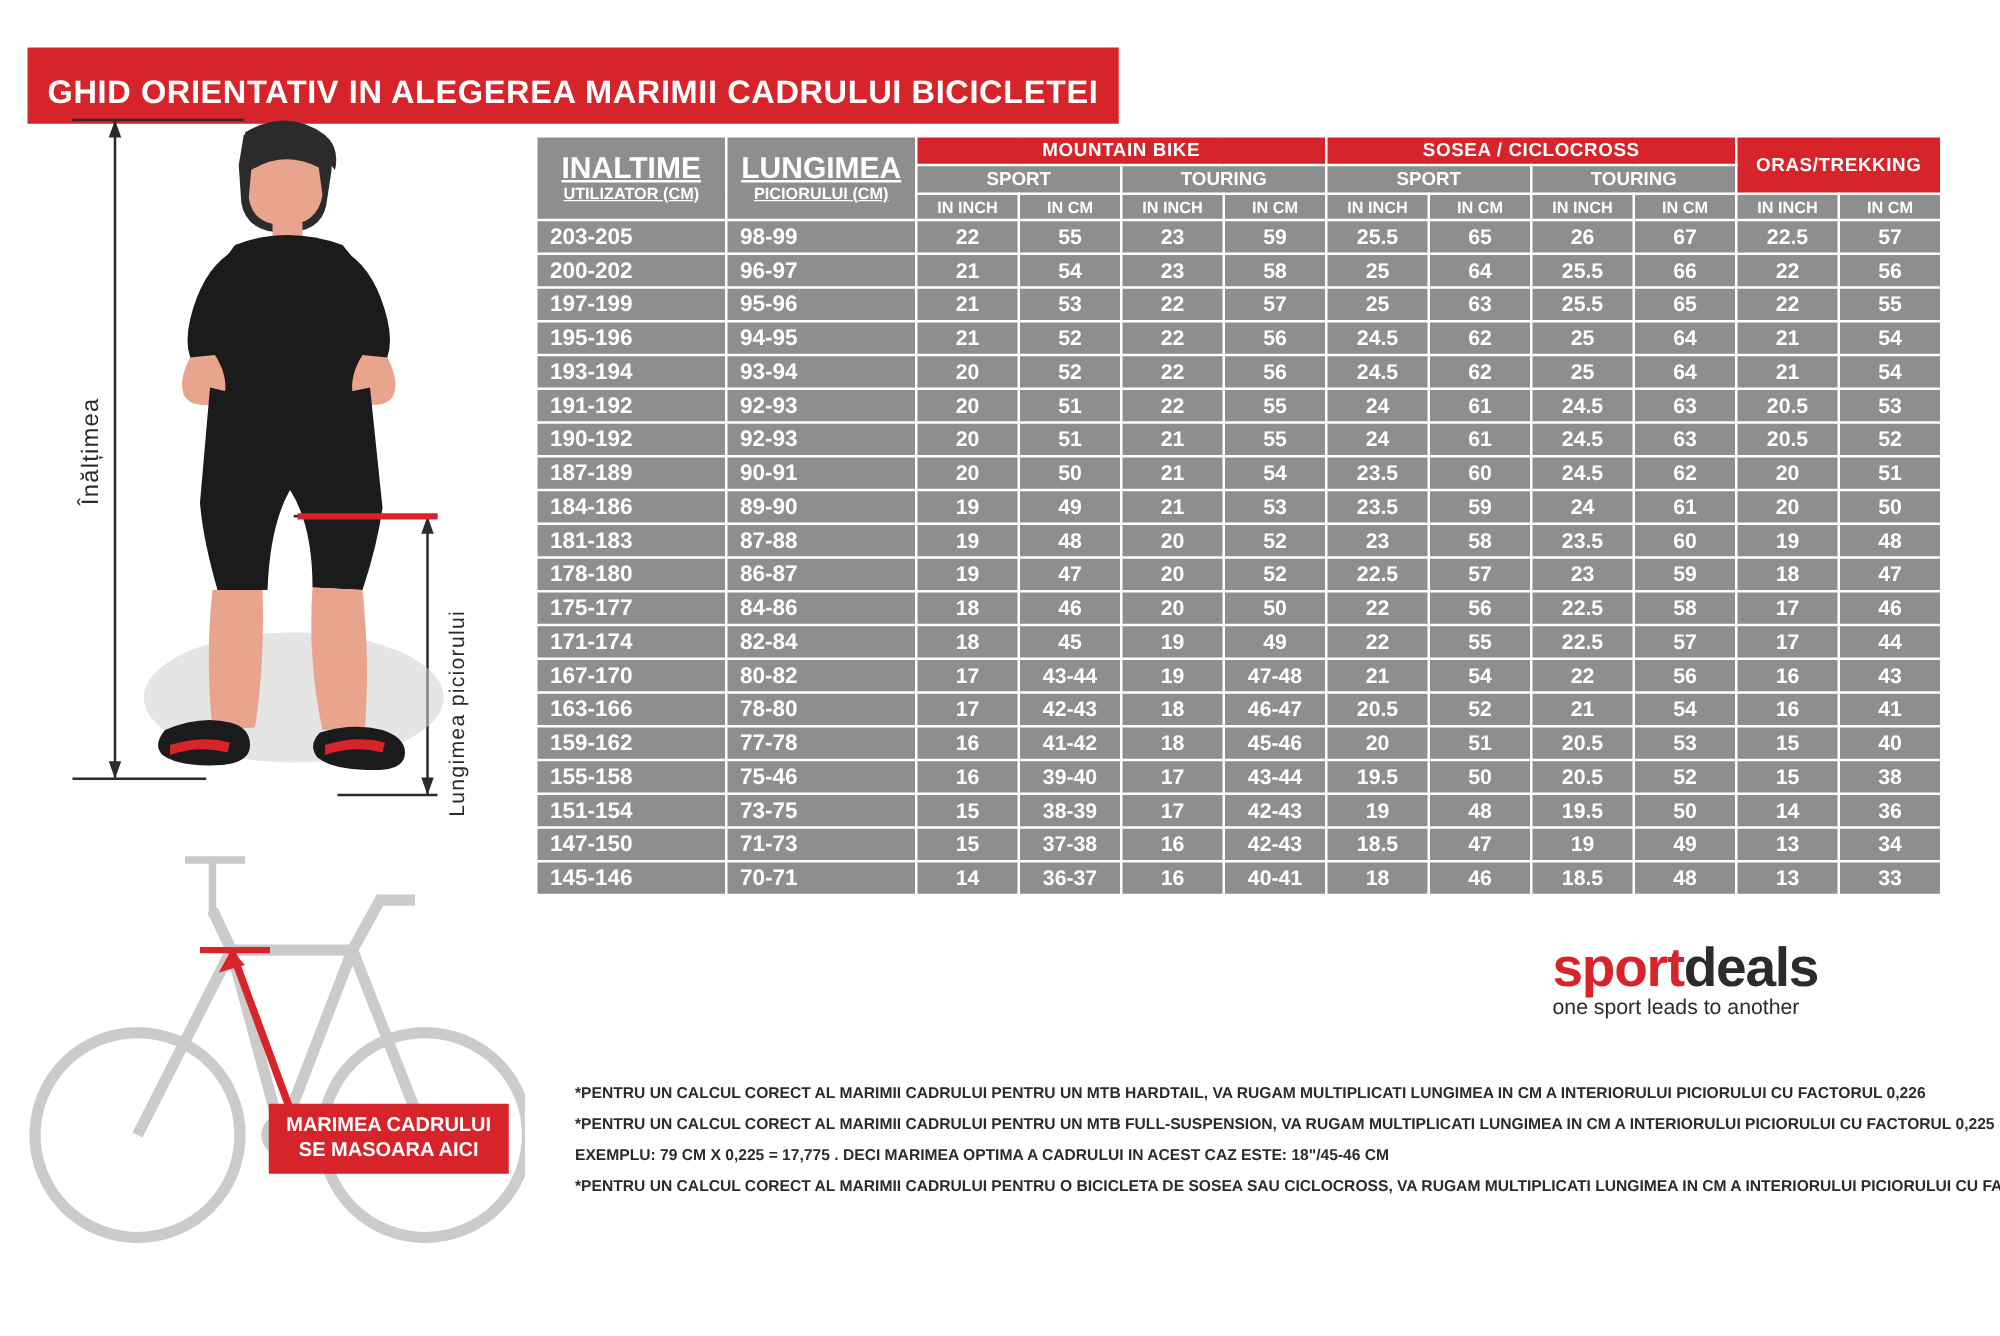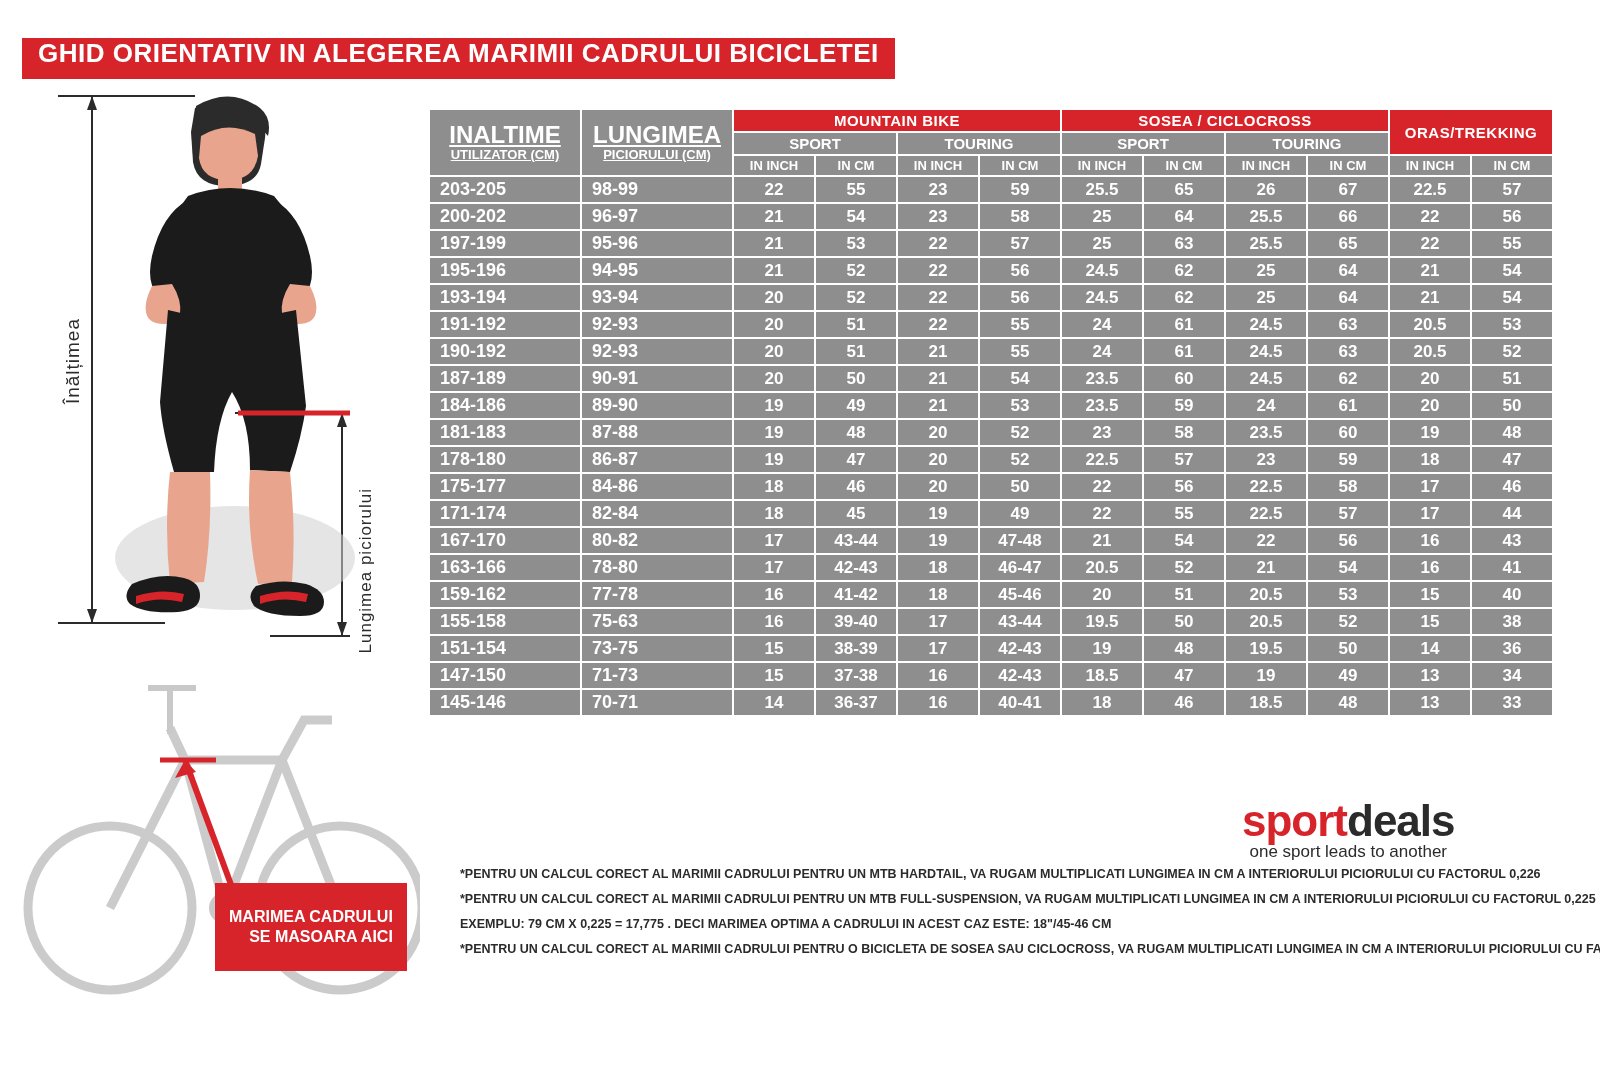--- a/index.html
+++ b/index.html
@@ -10,44 +10,44 @@
     overflow:hidden;
     position:relative;
   }
   
   .title-bar{
     position:absolute;left:22px;top:38px;
     background:#d6242a;
     color:#ffffff;
     font-size:26px;font-weight:bold;
     letter-spacing:0.5px;
-    padding:0 16px 10px 16px;
+    padding:20px 16px 10px 16px;
     white-space:nowrap;
   }
   
   .illustration{
     position:absolute;left:20px;top:88px;width:400px;height:940px;
   }
   .dim-label{
     position:absolute;
     color:#2b2b2b;
     font-size:19px;
     writing-mode:vertical-rl;
     transform:rotate(180deg);
     letter-spacing:1px;
   }
   .height-label{left:42px;top:230px;}
   .inseam-label{left:336px;top:400px;font-size:17px;}
   
   .bike-caption{
     position:absolute;left:195px;top:795px;
     background:#d6242a;color:#fff;
-    font-size:16px;font-weight:bold;text-align:right;
+    font-size:16px;font-weight:bold;text-align:center;
     line-height:1.25;
-    padding:24px 14px;
+    padding:8px 14px;
   }
   
   table.sizing{
     position:absolute;left:428px;top:108px;
     border-collapse:collapse;
     font-size:17px;
     color:#ffffff;
   }
   table.sizing td, table.sizing th{
     border:2px solid #ffffff;
@@ -67,22 +67,22 @@
     background:#8e8e8e;color:#ffffff;text-align:left;padding-left:10px;text-decoration:underline;
   }
   .hdr-main .big{display:block;font-size:24px;line-height:1.05;}
   .hdr-main .small{display:block;font-size:13px;line-height:1.15;}
   
   col.c-h{width:152px}
   col.c-l{width:152px}
   col.c-n{width:82px}
   
   .logo{
-    position:absolute;left:1242px;top:796px;
-    text-align:center;
+    position:absolute;left:1242px;top:750px;
+    text-align:left;
   }
   .logo .w1{font-size:44px;font-weight:bold;color:#d6242a;letter-spacing:-1px;}
   .logo .w2{font-size:44px;font-weight:bold;color:#2b2b2b;letter-spacing:-1px;}
   .logo .tag{font-size:17px;color:#2b2b2b;margin-top:-4px;}
   
   .notes{
     position:absolute;left:428px;top:862px;width:1140px;
     color:#2b2b2b;
     font-size:12.5px;
     font-weight:bold;
@@ -442,21 +442,21 @@
         <td>45-46</td>
         <td>20</td>
         <td>51</td>
         <td>20.5</td>
         <td>53</td>
         <td>15</td>
         <td>40</td>
       </tr>
       <tr>
         <td class="lead">155-158</td>
-        <td class="lead">75-63</td>
+        <td class="lead">75-46</td>
         <td>16</td>
         <td>39-40</td>
         <td>17</td>
         <td>43-44</td>
         <td>19.5</td>
         <td>50</td>
         <td>20.5</td>
         <td>52</td>
         <td>15</td>
         <td>38</td>

